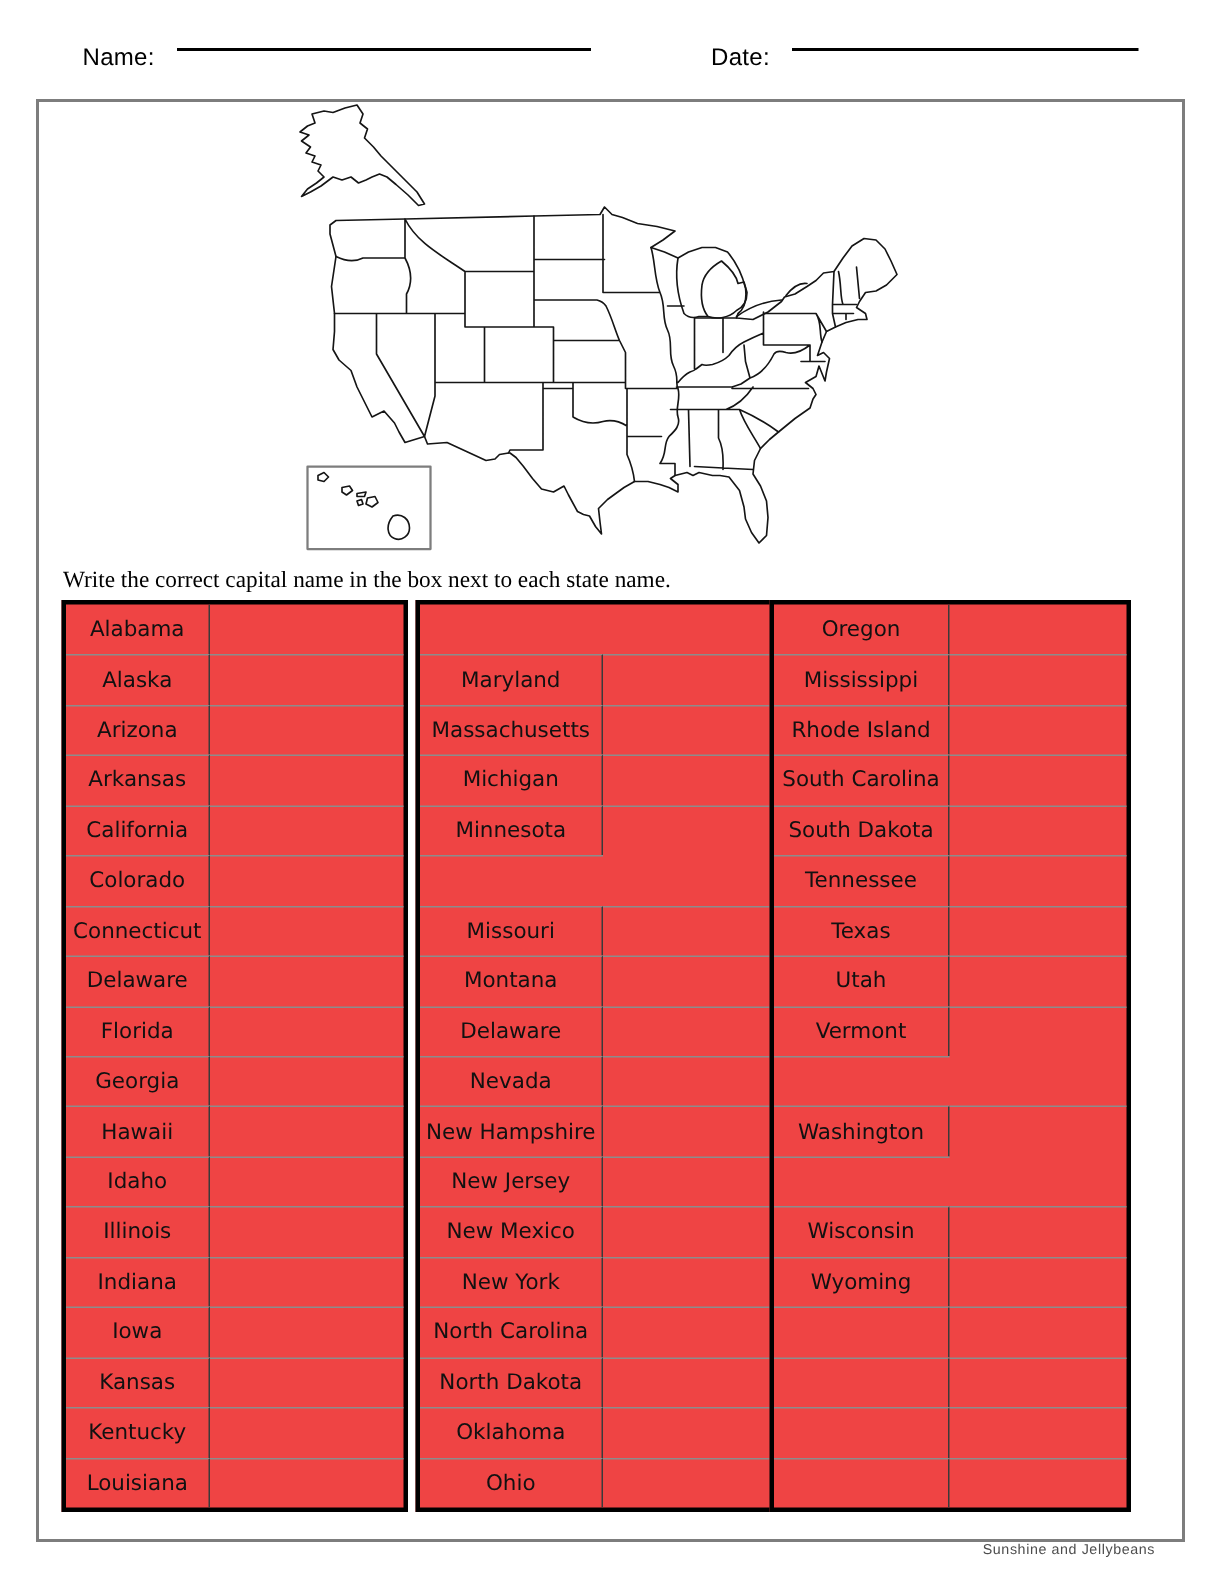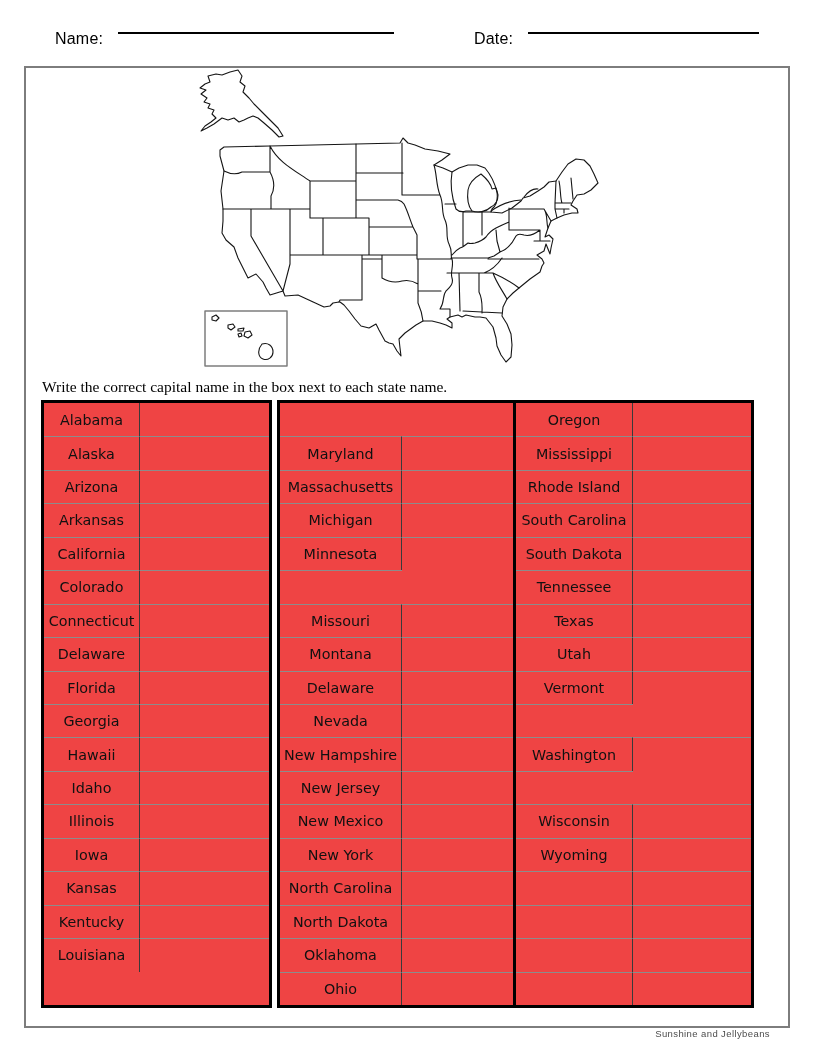--- a/index.html
+++ b/index.html
@@ -86,20 +86,24 @@
     </div>
     <div class="row">
       <div class="cell state">Idaho</div>
       <div class="cell answer"></div>
     </div>
     <div class="row">
       <div class="cell state">Illinois</div>
       <div class="cell answer"></div>
     </div>
     <div class="row">
+      <div class="cell state">Indiana</div>
+      <div class="cell answer"></div>
+    </div>
+    <div class="row">
       <div class="cell state">Iowa</div>
       <div class="cell answer"></div>
     </div>
     <div class="row">
       <div class="cell state">Kansas</div>
       <div class="cell answer"></div>
     </div>
     <div class="row">
       <div class="cell state">Kentucky</div>
       <div class="cell answer"></div>

